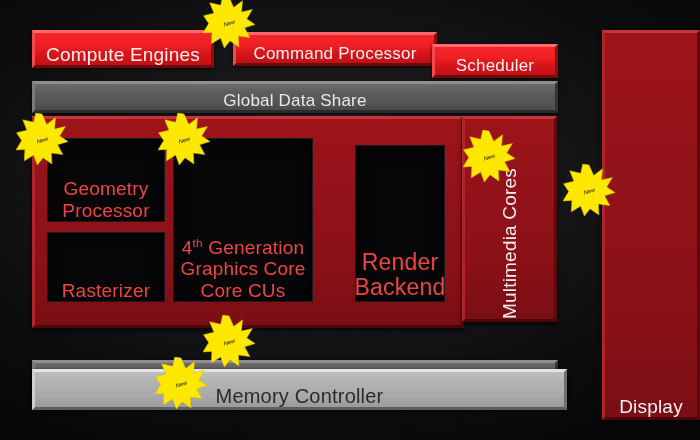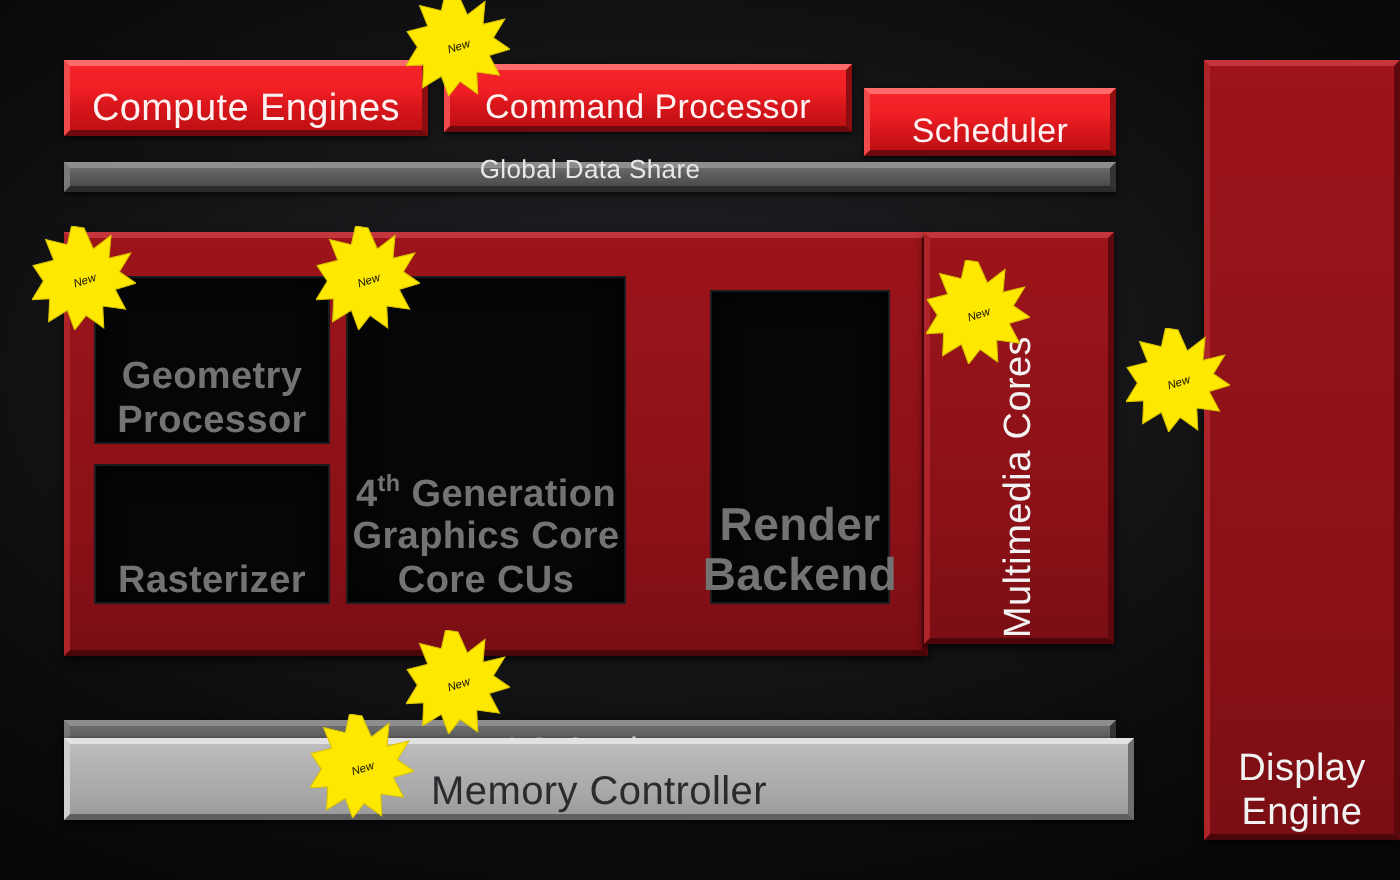--- a/index.html
+++ b/index.html
@@ -54,23 +54,22 @@
     border-left: 3px solid #ae2429;
     border-right: 3px solid #5d080c;
     border-bottom: 3px solid #4a0609;
     box-shadow: 0 2px 4px rgba(0,0,0,.7);
   }
 
   
   .box-black {
     background: #060608;
     border: 1px solid #1b1b1f;
-    color: #737373;
+    color: #ef4444;
     box-shadow: inset 0 0 14px rgba(0,0,0,.9);
-    font-weight: bold;
   }
 
   
   .bar-darkgray {
     background: linear-gradient(180deg, #6b6b6b 0%, #5e5e5e 30%, #555 70%, #4a4a4a 100%);
     border-top: 3px solid #8e8e8e;
     border-left: 3px solid #7a7a7a;
     border-right: 3px solid #343434;
     border-bottom: 3px solid #2b2b2b;
     color: #e8e8e8;
@@ -114,29 +113,29 @@
 </head>
 <body>
 
 <div id="stage">
   <div id="bg-glow"></div>
 
   <div class="box chip-red" style="left:32px; top:30px; width:182px; height:38px; font-size:19px;">
     <span>Compute Engines</span>
   </div>
 
-  <div class="box chip-red" style="left:222px; top:32px; width:204px; height:34px; font-size:17px;">
+  <div class="box chip-red" style="left:233px; top:32px; width:204px; height:34px; font-size:17px;">
     <span>Command Processor</span>
   </div>
 
   <div class="box chip-red" style="left:432px; top:32px; width:126px; height:34px; font-size:17px;margin-top:12px;">
     <span>Scheduler</span>
   </div>
 
-  <div class="box bar-darkgray" style="left:32px; top:81px; width:526px; height:15px; font-size:13px;">
+  <div class="box bar-darkgray" style="left:32px; top:81px; width:526px; height:32px; font-size:17px;">
     <span>Global Data Share</span>
   </div>
 
   <div class="panel-darkred" style="position:absolute; left:32px; top:116px; width:426px; height:206px;"></div>
 
   <div class="box box-black" style="left:47px; top:138px; width:118px; height:84px; font-size:19px;">
     <span>Geometry Processor</span>
   </div>
 
   <div class="box box-black" style="left:47px; top:232px; width:118px; height:70px; font-size:19px;">
@@ -155,21 +154,20 @@
     <span>Render Backend</span>
   </div>
 
   <div class="box panel-darkred" style="left:462px; top:116px; width:95px; height:206px; font-size:19px;">
     <span class="vertical-text">Multimedia Cores</span>
   </div>
 
   <div class="box panel-darkred" style="left:602px; top:30px; width:98px; height:390px; font-size:19px;">
     <span>
       <span>Display</span><br>
-      <span>Engine</span>
     </span>
   </div>
 
   <div class="box bar-darkgray" style="left:32px; top:331px; width:526px; height:30px; font-size:19px;margin-top:29px;">
     <span>L2 Cache</span>
   </div>
 
   <div class="box bar-lightgray" style="left:32px; top:369px; width:535px; height:41px; font-size:20px;">
     <span>Memory Controller</span>
   </div>

